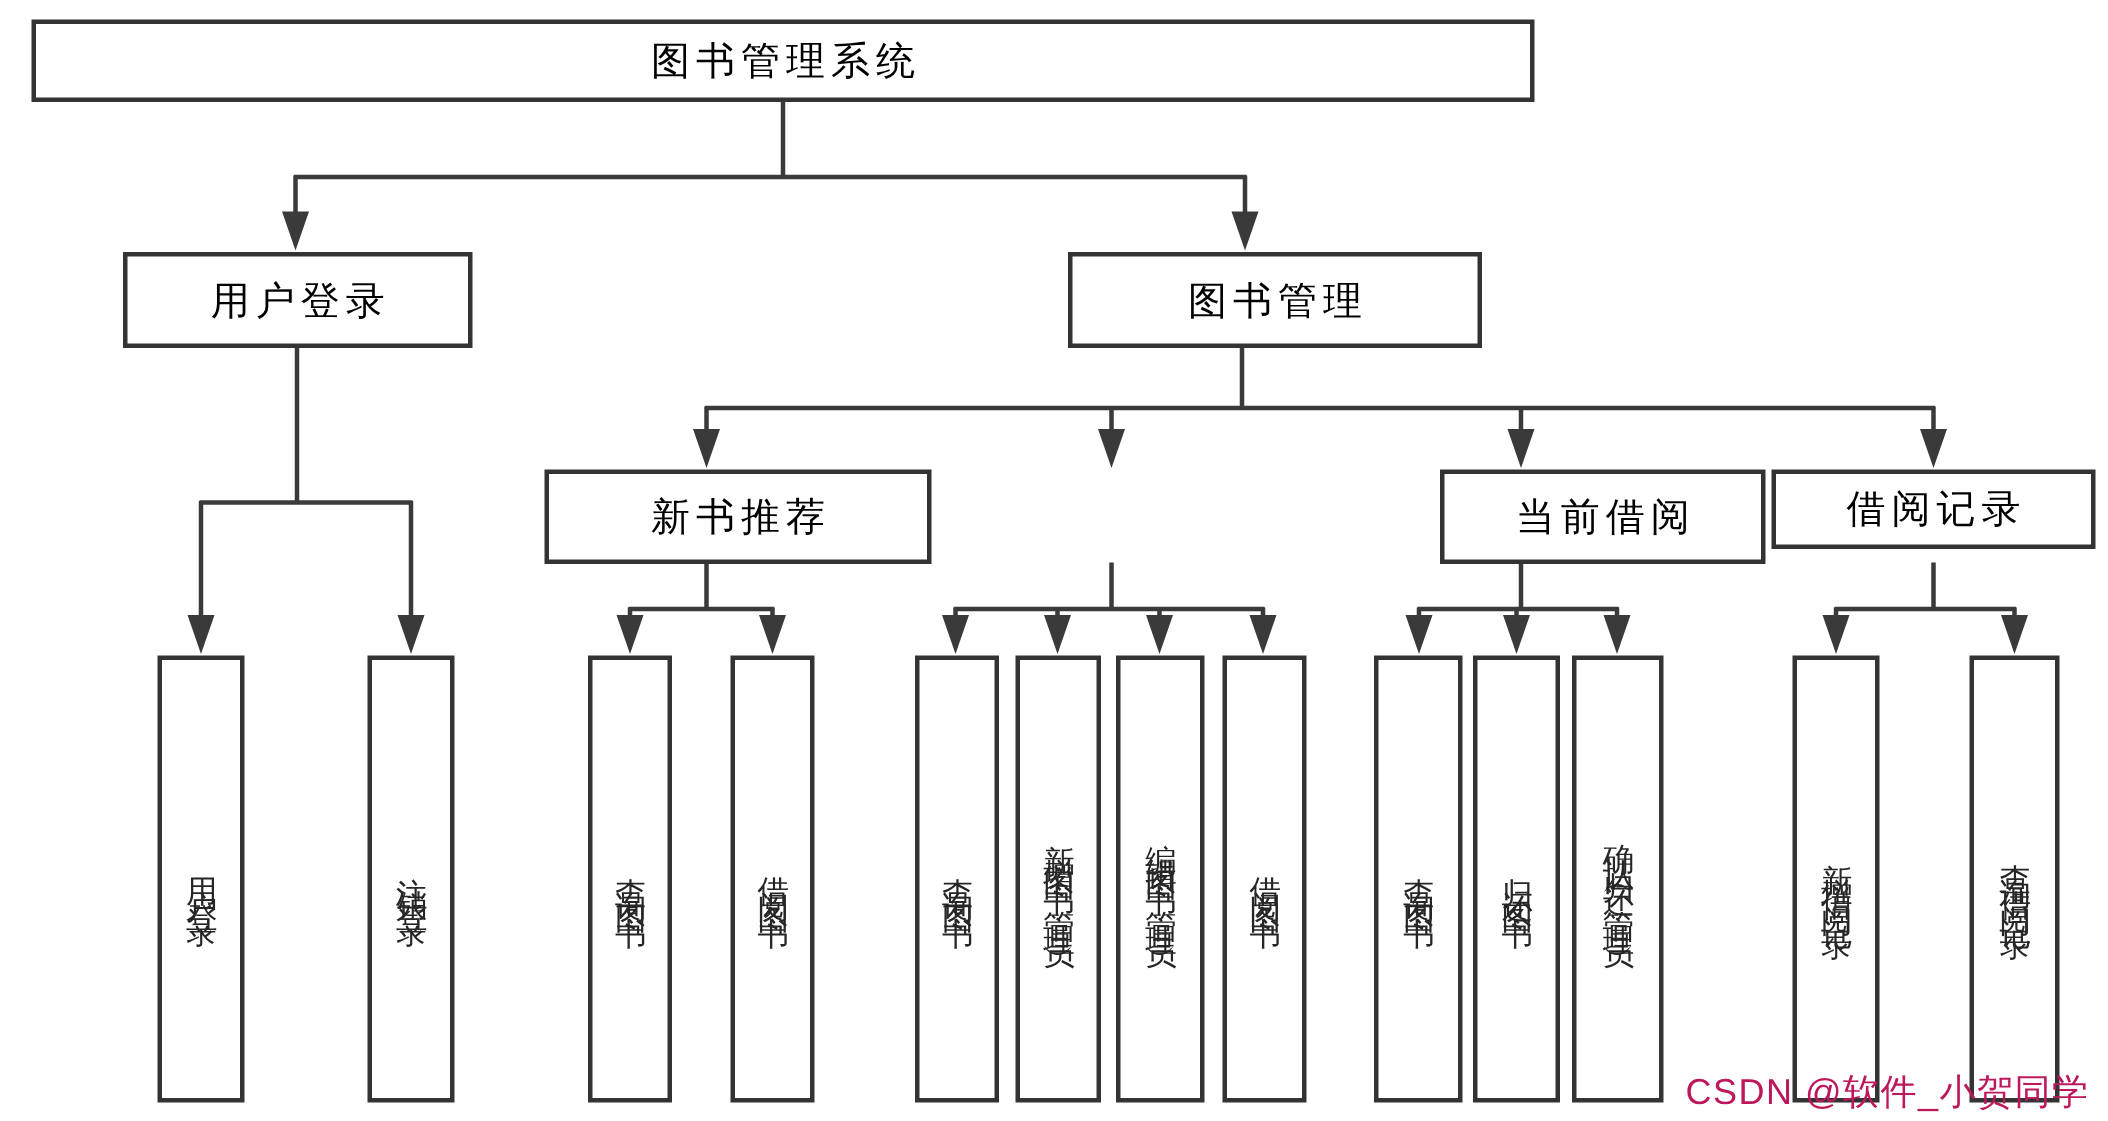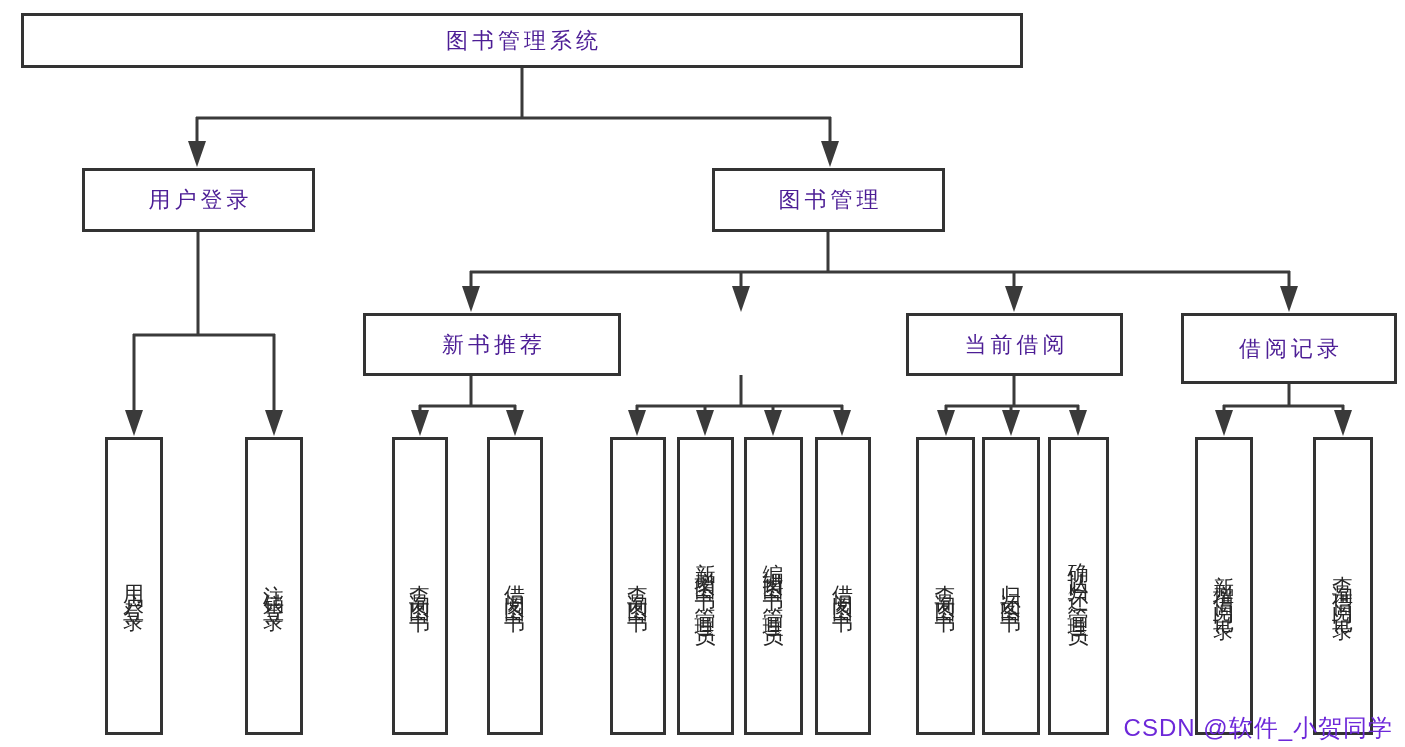--- a/index.html
+++ b/index.html
@@ -21,41 +21,41 @@
     position: absolute;
     box-sizing: border-box;
     border: 3px solid #333333;
     background: #ffffff;
     display: flex;
     align-items: center;
     justify-content: center;
     color: #262626;
   }
   .node-h span {
-    font-size: 22px;
+    font-size: 26px;
     letter-spacing: 4px;
     text-indent: 4px;
     white-space: nowrap;
-    color: #4c1d95;
+    color: #000000;
   }
   .node-v span {
     writing-mode: vertical-rl;
     text-orientation: mixed;
     font-size: 21px;
     letter-spacing: 9px;
     line-height: 1;
     color: #262626;
     white-space: nowrap;
   }
   .watermark {
     position: absolute;
     top: 712px;
     right: 12px;
     font-size: 24px;
-    color: #6d28d9;
+    color: #be185d;
     letter-spacing: 1px;
     white-space: nowrap;
   }
 </style>
 </head>
 <body>
 
 <div class="canvas">
 
   <svg class="connectors" viewBox="0 0 1405 747" xmlns="http://www.w3.org/2000/svg">
@@ -98,31 +98,31 @@
     </g>
   </svg>
 
   <div class="node node-h" style="left:21px;top:13px;width:1002px;height:55px">
     <span>图书管理系统</span>
   </div>
 
   <div class="node node-h" style="left:82px;top:168px;width:233px;height:64px">
     <span>用户登录</span>
   </div>
-  <div class="node node-h" style="left:712px;top:168px;width:233px;height:64px">
+  <div class="node node-h" style="left:712px;top:168px;width:276px;height:64px">
     <span>图书管理</span>
   </div>
 
   <div class="node node-h" style="left:363px;top:313px;width:258px;height:63px">
     <span>新书推荐</span>
   </div>
-  <div class="node node-h" style="left:906px;top:313px;width:217px;height:63px">
+  <div class="node node-h" style="left:960px;top:313px;width:217px;height:63px">
     <span>当前借阅</span>
   </div>
-  <div class="node node-h" style="left:1181px;top:313px;width:216px;height:71px">
+  <div class="node node-h" style="left:1181px;top:313px;width:216px;height:53px">
     <span>借阅记录</span>
   </div>
 
   <div class="node node-v" style="left:105px;top:437px;width:58px;height:298px">
     <span>用户登录</span>
   </div>
   <div class="node node-v" style="left:245px;top:437px;width:58px;height:298px">
     <span>注销登录</span>
   </div>
 

